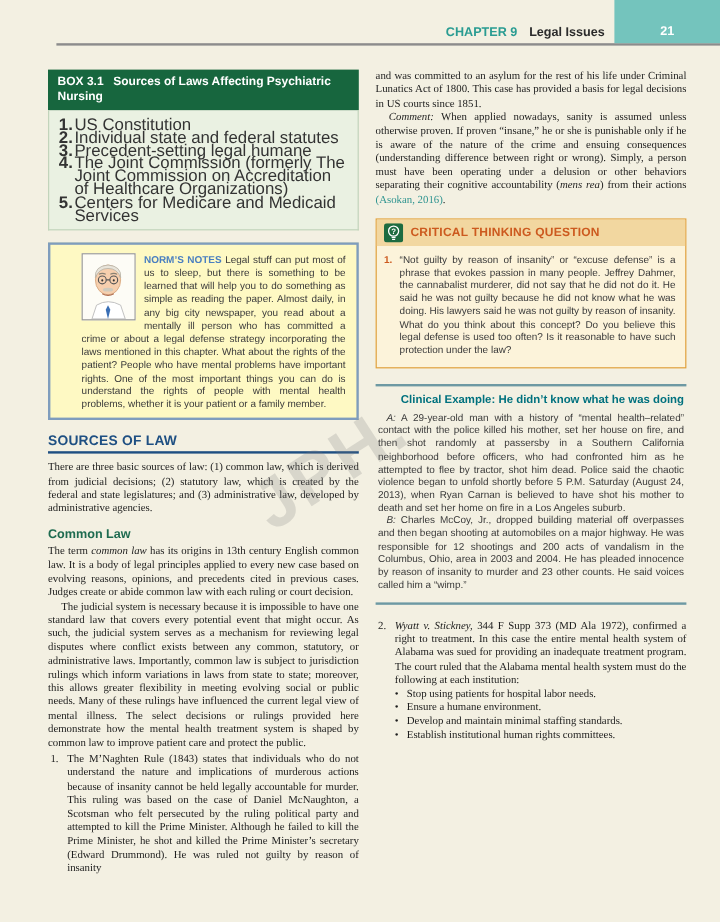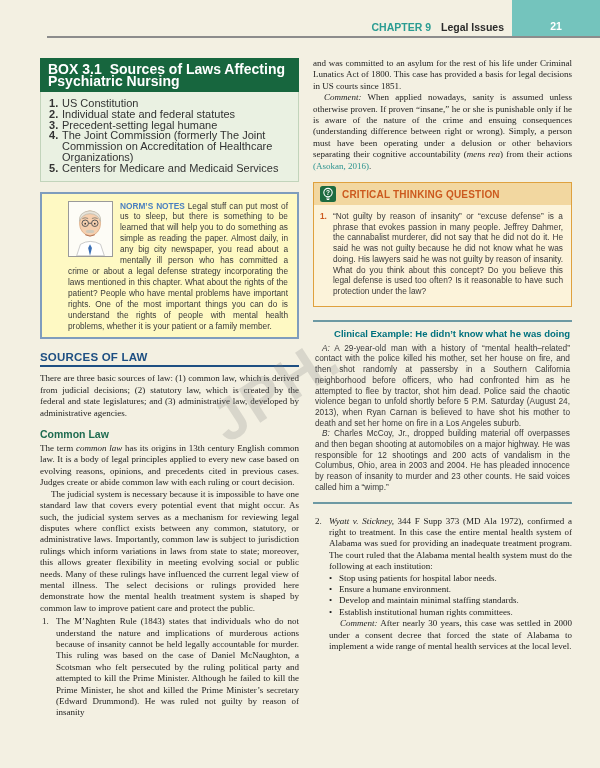--- a/index.html
+++ b/index.html
@@ -24,24 +24,24 @@
   }
   
   .columns { display:flex; gap:14px; padding:20px 28px 0 40px; }
   .col { flex:1; min-width:0; }
   
   .serif { font-family:"Liberation Serif", serif; font-size:9px; line-height:11.4px; text-align:justify; color:#1c1c1c; }
   .indent { text-indent:11px; }
   .hang { position:relative; padding-left:16px; }
   .hang .num { position:absolute; left:2px; top:0; }
   
-  .box31-header { background:#17663e; color:#fff; font-size:14px; font-weight:bold; line-height:12px; padding:5px 8px; }
+  .box31-header { background:#17663e; color:#fff; font-size:10px; font-weight:bold; line-height:12px; padding:5px 8px; }
   .box31-label { margin-right:8px; }
   .box31-body { background:#eaf1e2; border:1px solid #c2d4bb; border-top:none; padding:6px 8px 7px 8px; }
-  .box31-body ol { list-style:none; counter-reset:b31; font-size:11px; line-height:10.8px; color:#333; }
+  .box31-body ol { list-style:none; counter-reset:b31; font-size:14px; line-height:10.8px; color:#333; }
   .box31-body li { counter-increment:b31; position:relative; padding-left:13px; }
   .box31-body li::before { content:counter(b31) "."; position:absolute; left:0; font-weight:bold; }
   
   .norms { margin-top:10px; border:2px solid #7f9dbd; background:#fef9c3; padding:7px 9px 6px 26px;
            font-size:8.3px; line-height:10.9px; color:#3a3a3a; text-align:justify; }
   .norms-avatar { float:left; width:45px; height:56px; border:1px solid #9a9a9a; background:#fdfcf6; margin:0 7px 2px 0; }
   .norms-label { color:#4a7fc0; font-weight:bold; }
   
   .sol-heading { margin-top:12px; font-size:11.5px; font-weight:bold; color:#1e4f82;
                  border-bottom:2px solid #1e4f82; padding-bottom:2px; letter-spacing:0.2px; }
@@ -184,16 +184,15 @@
       <span class="ital">Wyatt v. Stickney,</span><span> 344 F Supp 373 (MD Ala 1972), confirmed a right to treatment. In this case the entire mental health system of Alabama was sued for providing an inadequate treatment program. The court ruled that the Alabama mental health system must do the following at each institution:</span>
     </div>
 
     <ul class="serif bullets">
       <li>Stop using patients for hospital labor needs.</li>
       <li>Ensure a humane environment.</li>
       <li>Develop and maintain minimal staffing standards.</li>
       <li>Establish institutional human rights committees.</li>
     </ul>
 
-    <p class="serif comment2"><span class="ital">Comment:</span><span> After nearly 30 years, this case was settled in 2000 under a consent decree that forced the state of Alabama to implement a wide range of mental health services at the local level.</span></p>
 
   </div>
 </div>
 
 </body></html>

